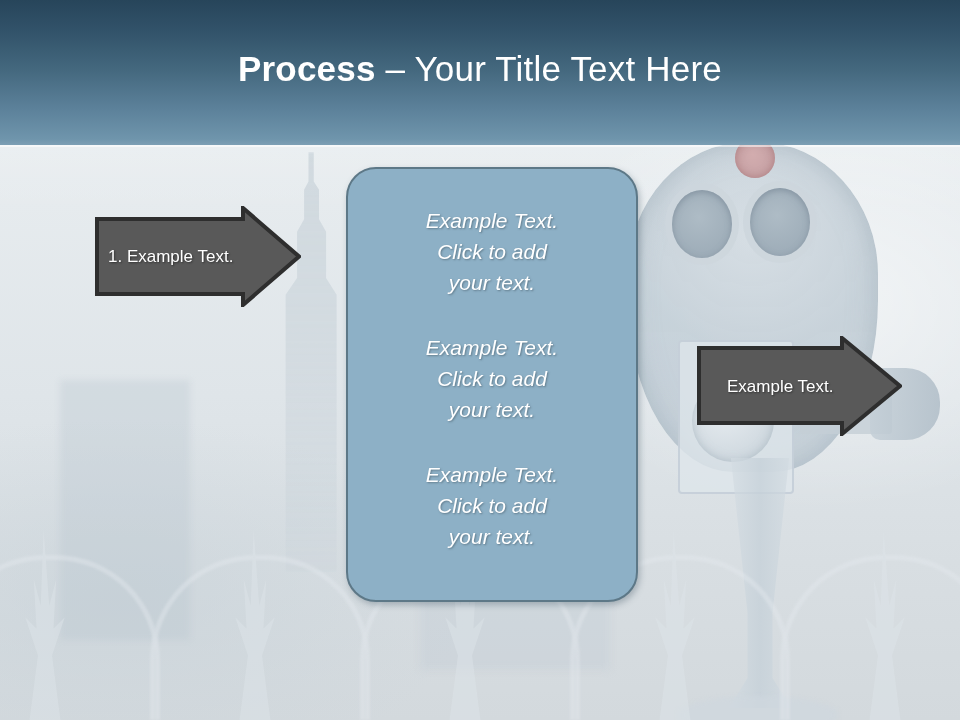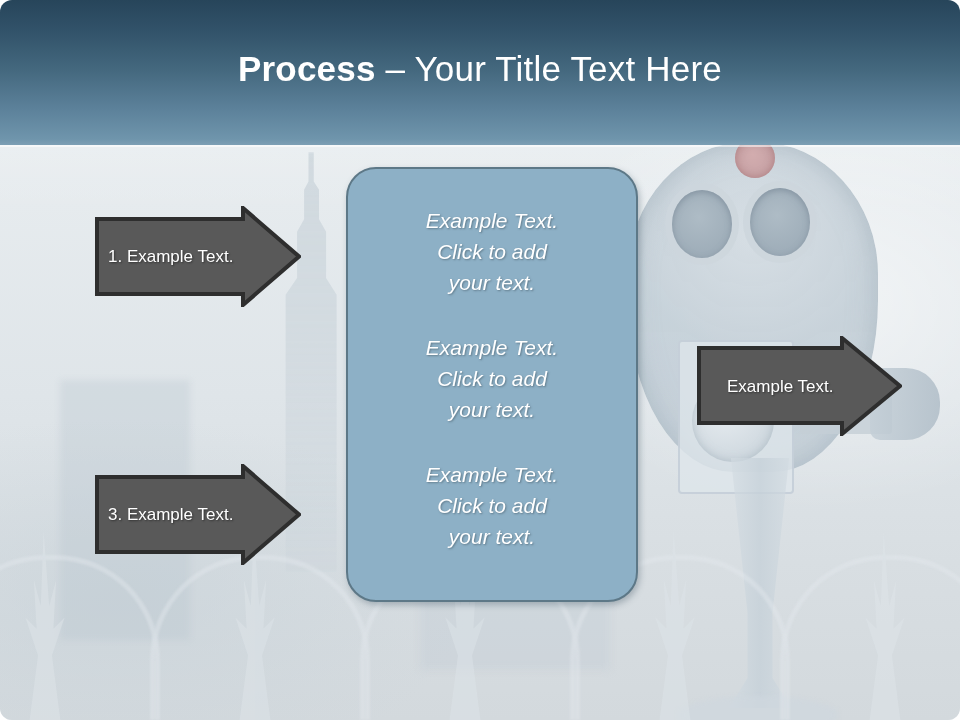--- a/index.html
+++ b/index.html
@@ -9,21 +9,20 @@
   }
   body {
     font-family: "Liberation Sans", sans-serif;
   }
   #slide {
     position: relative;
     width: 960px;
     height: 720px;
     overflow: hidden;
     background: #e9eef1;
-    border-radius: 12px;
   }
 
   
   .bg-photo {
     position: absolute;
     left: 0; top: 0;
     width: 960px; height: 720px;
     overflow: hidden;
     background:
       linear-gradient(to bottom,
@@ -310,26 +309,20 @@
   </div>
 
   <div class="arrow" id="arrow-1">
     <svg class="arrow-shape" viewBox="0 0 206 101" preserveAspectRatio="none">
       <polygon points="2,13 148,13 148,2 204,50.5 148,99 148,88 2,88" fill="#595959" stroke="#2e2e2e" stroke-width="4" stroke-linejoin="miter"></polygon>
     </svg>
     <span class="arrow-label">1. Example Text.</span>
   </div>
 
 
-  <div class="arrow" id="arrow-3">
-    <svg class="arrow-shape" viewBox="0 0 206 101" preserveAspectRatio="none">
-      <polygon points="2,13 148,13 148,2 204,50.5 148,99 148,88 2,88" fill="#595959" stroke="#2e2e2e" stroke-width="4" stroke-linejoin="miter"></polygon>
-    </svg>
-    <span class="arrow-label">3. Example Text.</span>
-  </div>
 
   <div id="center-panel">
     <div class="panel-block">
       <span class="pl">Example Text.</span>
       <span class="pl">Click  to add</span>
       <span class="pl">your text.</span>
     </div>
     <div class="panel-block">
       <span class="pl">Example Text.</span>
       <span class="pl">Click  to add</span>

